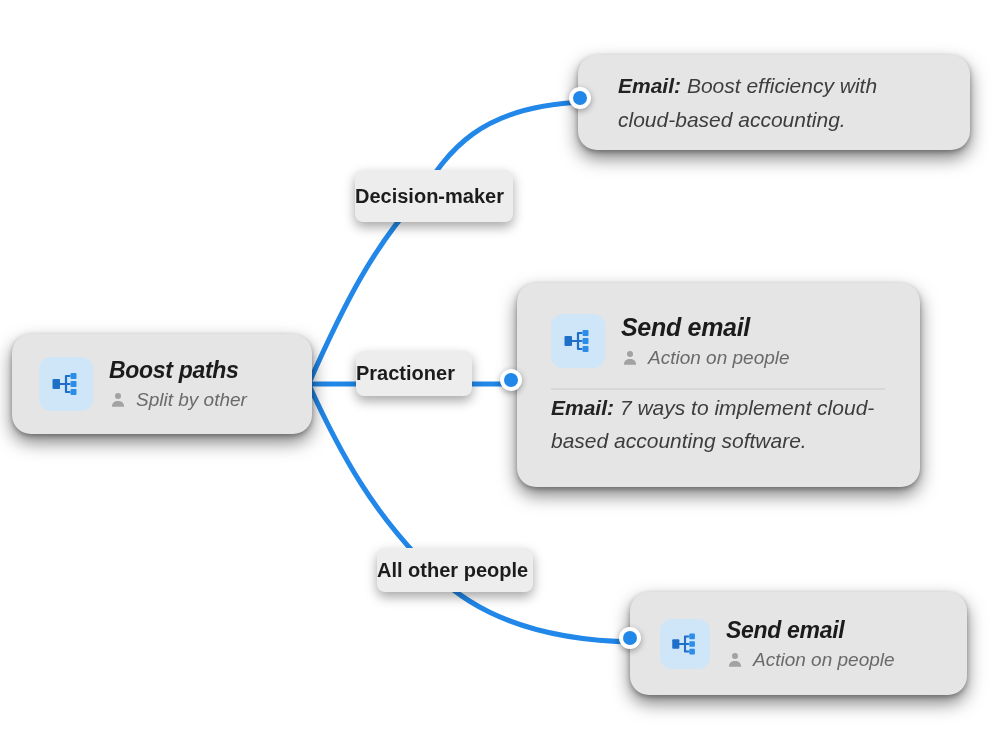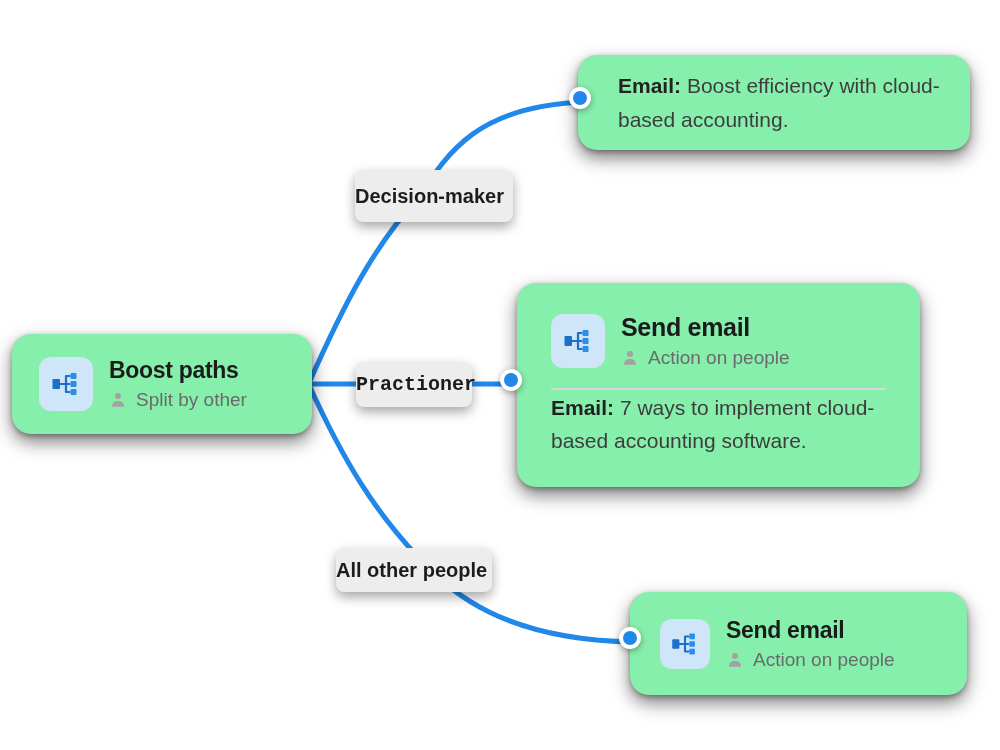--- a/index.html
+++ b/index.html
@@ -22,26 +22,26 @@
   
   #flow-svg{position:absolute;left:0;top:0;width:1000px;height:750px;z-index:1;}
   .flow-line{fill:none;stroke:var(--accent);stroke-width:5;stroke-linecap:round;}
 
   
   .branch-label{position:absolute;z-index:2;background:var(--label-bg);
     border-radius:8px;display:flex;align-items:center;justify-content:flex-start;
     font-size:20px;font-weight:700;color:#1C1C1C;
     box-shadow:0 5px 12px rgba(0,0,0,0.35);}
   #label-decision{left:355px;top:170px;width:158px;height:52px;}
-  #label-practioner{left:356px;top:362px;width:116px;height:45px;font-family:Liberation Mono, monospace;}
-  #label-allother{left:336px;top:548px;width:156px;height:44px;}
+  #label-practioner{left:356px;top:351px;width:116px;height:45px;}
+  #label-allother{left:377px;top:548px;width:156px;height:44px;}
 
   
-  .card{position:absolute;z-index:3;background:#86efac;border-radius:19px;
-    box-shadow:0 8px 18px rgba(0,0,0,0.5),0 2px 5px rgba(0,0,0,0.28);}
+  .card{position:absolute;z-index:3;background:#e5e5e5;border-radius:19px;
+    box-shadow:0 8px 18px rgba(0,0,0,0.5),0 2px 5px rgba(0,0,0,0.28);font-style:italic;}
   #card-split{left:12px;top:334px;width:300px;height:100px;
     display:flex;align-items:center;padding-left:27px;}
   #card-email-top{left:578px;top:55px;width:392px;height:95px;
     display:flex;align-items:center;padding:0 30px 0 40px;}
   #card-send-mid{left:517px;top:283px;width:403px;height:204px;
     padding:30px 35px 0 34px;}
   #card-send-bottom{left:630px;top:592px;width:337px;height:103px;
     display:flex;align-items:center;padding-left:30px;}
 
   .node-header{display:flex;align-items:center;}

